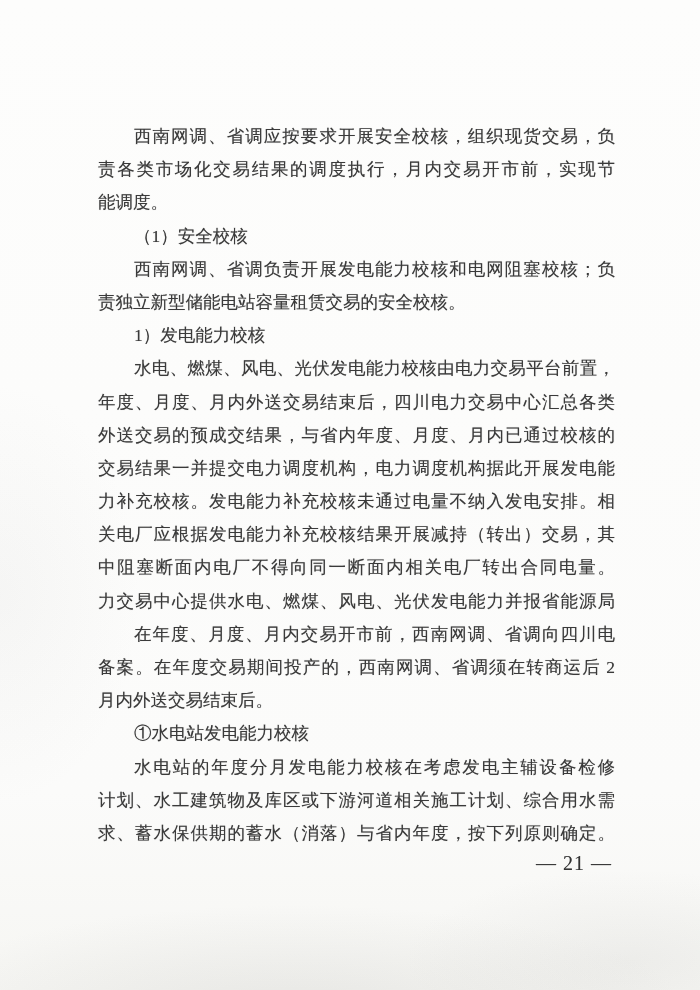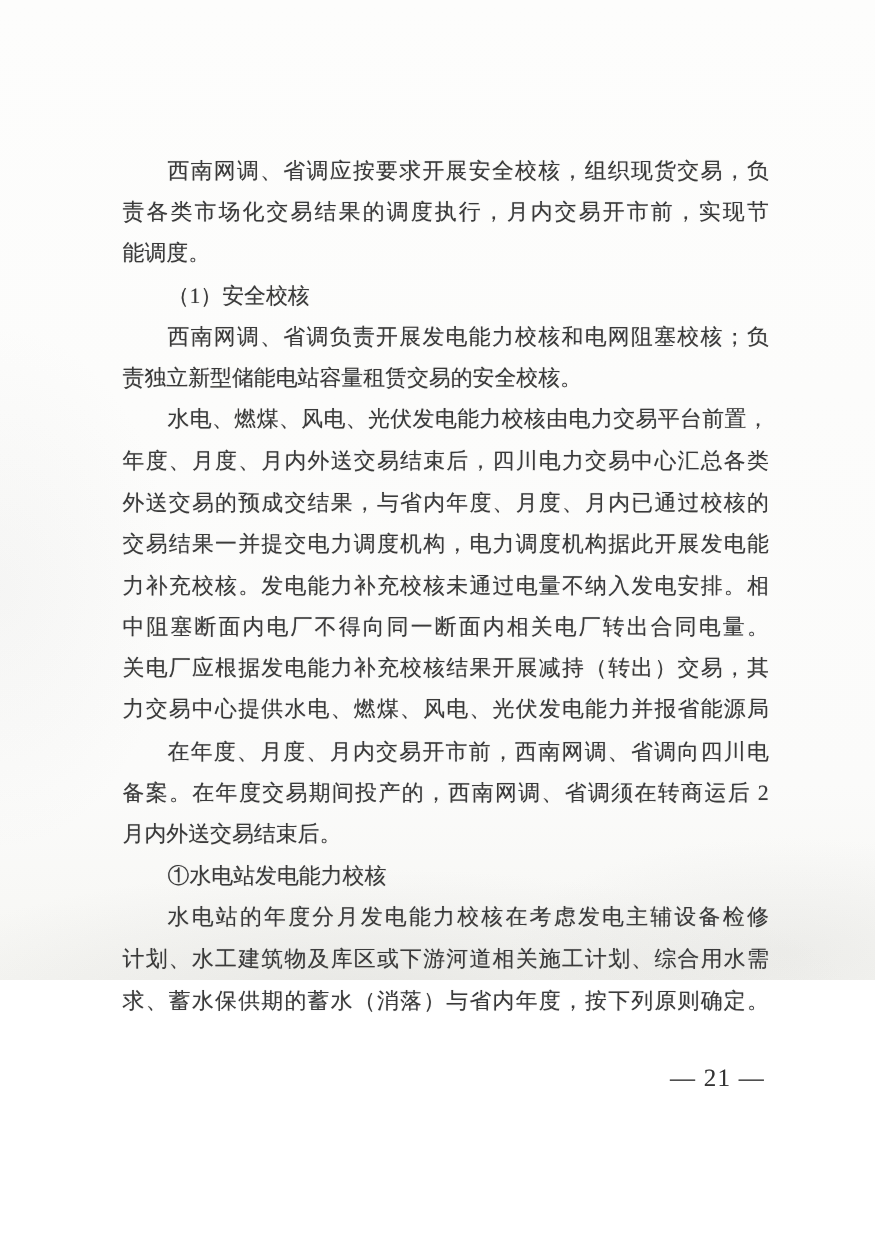--- a/index.html
+++ b/index.html
@@ -9,21 +9,21 @@
   body {
     width: 700px;
     height: 990px;
     overflow: hidden;
     background: #ffffff;
     font-family: "Liberation Serif", "DejaVu Serif", serif;
   }
   .page {
     position: relative;
     width: 700px;
-    height: 784px;
+    height: 990px;
     background:
       radial-gradient(560px 150px at 42% 102%, rgba(178,178,174,0.22), rgba(178,178,174,0) 70%),
       radial-gradient(320px 130px at 90% 97%, rgba(183,183,180,0.16), rgba(183,183,180,0) 70%),
       radial-gradient(200px 300px at 0% 60%, rgba(190,190,188,0.10), rgba(190,190,188,0) 70%),
       linear-gradient(180deg, #fdfdfc 0%, #fbfbfa 80%, #f6f6f3 100%);
   }
   .text-block {
     position: absolute;
     left: 98px;
     top: 120px;
@@ -60,27 +60,28 @@
 <body>
 
 <div class="page">
   <div class="text-block">
       <div class="line indent fill">西南网调、省调应按要求开展安全校核，组织现货交易，负</div>
       <div class="line fill">责各类市场化交易结果的调度执行，月内交易开市前，实现节</div>
       <div class="line">能调度。</div>
       <div class="line indent">（1）安全校核</div>
       <div class="line indent fill">西南网调、省调负责开展发电能力校核和电网阻塞校核；负</div>
       <div class="line">责独立新型储能电站容量租赁交易的安全校核。</div>
+      <div class="line indent">1）发电能力校核</div>
       <div class="line indent fill">水电、燃煤、风电、光伏发电能力校核由电力交易平台前置，</div>
       <div class="line fill">年度、月度、月内外送交易结束后，四川电力交易中心汇总各类</div>
       <div class="line fill">外送交易的预成交结果，与省内年度、月度、月内已通过校核的</div>
       <div class="line fill">交易结果一并提交电力调度机构，电力调度机构据此开展发电能</div>
       <div class="line fill">力补充校核。发电能力补充校核未通过电量不纳入发电安排。相</div>
+      <div class="line fill">关电厂应根据发电能力补充校核结果开展减持（转出）交易，其</div>
       <div class="line fill">中阻塞断面内电厂不得向同一断面内相关电厂转出合同电量。</div>
-      <div class="line fill">关电厂应根据发电能力补充校核结果开展减持（转出）交易，其</div>
       <div class="line fill">力交易中心提供水电、燃煤、风电、光伏发电能力并报省能源局</div>
       <div class="line indent fill">在年度、月度、月内交易开市前，西南网调、省调向四川电</div>
       <div class="line fill">备案。在年度交易期间投产的，西南网调、省调须在转商运后 2</div>
       <div class="line">月内外送交易结束后。</div>
       <div class="line indent">①水电站发电能力校核</div>
       <div class="line indent fill">水电站的年度分月发电能力校核在考虑发电主辅设备检修</div>
       <div class="line fill">计划、水工建筑物及库区或下游河道相关施工计划、综合用水需</div>
       <div class="line fill">求、蓄水保供期的蓄水（消落）与省内年度，按下列原则确定。</div>
     </div>
   <div class="footer">— 21 —</div>

